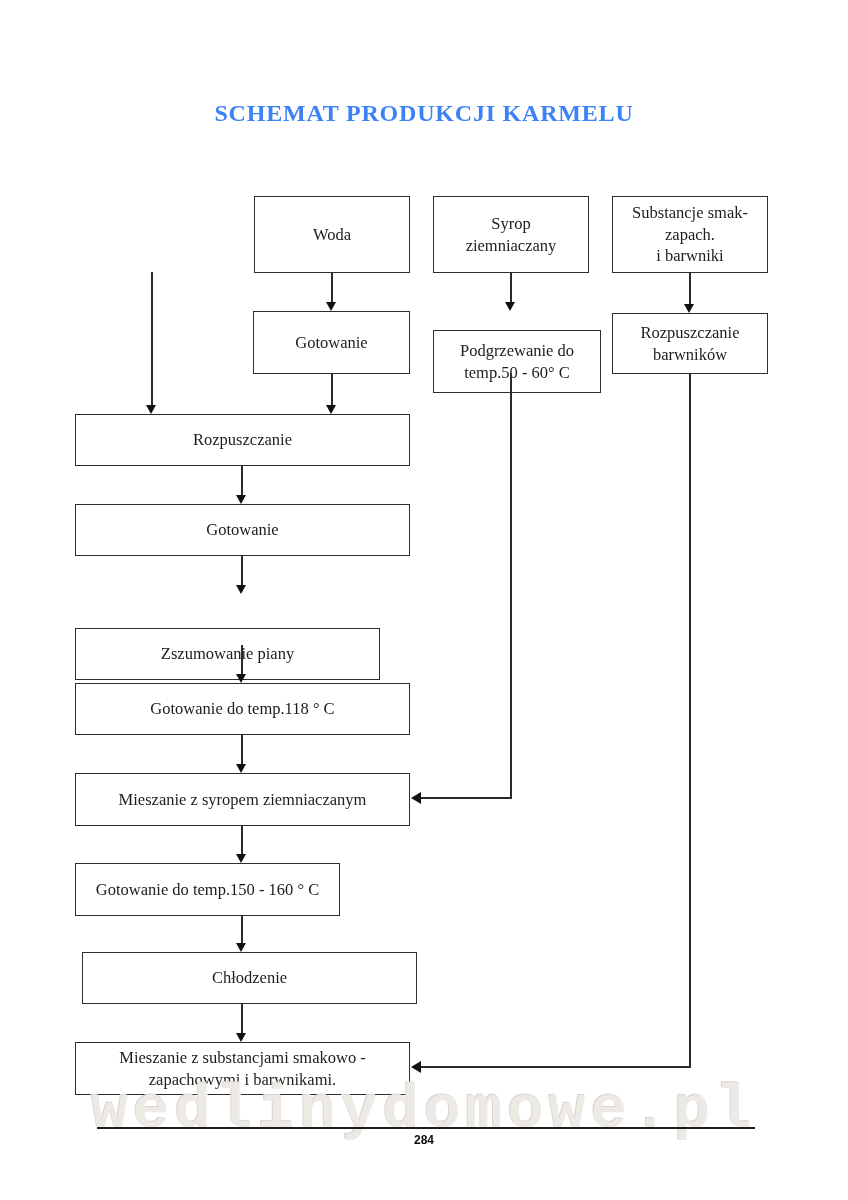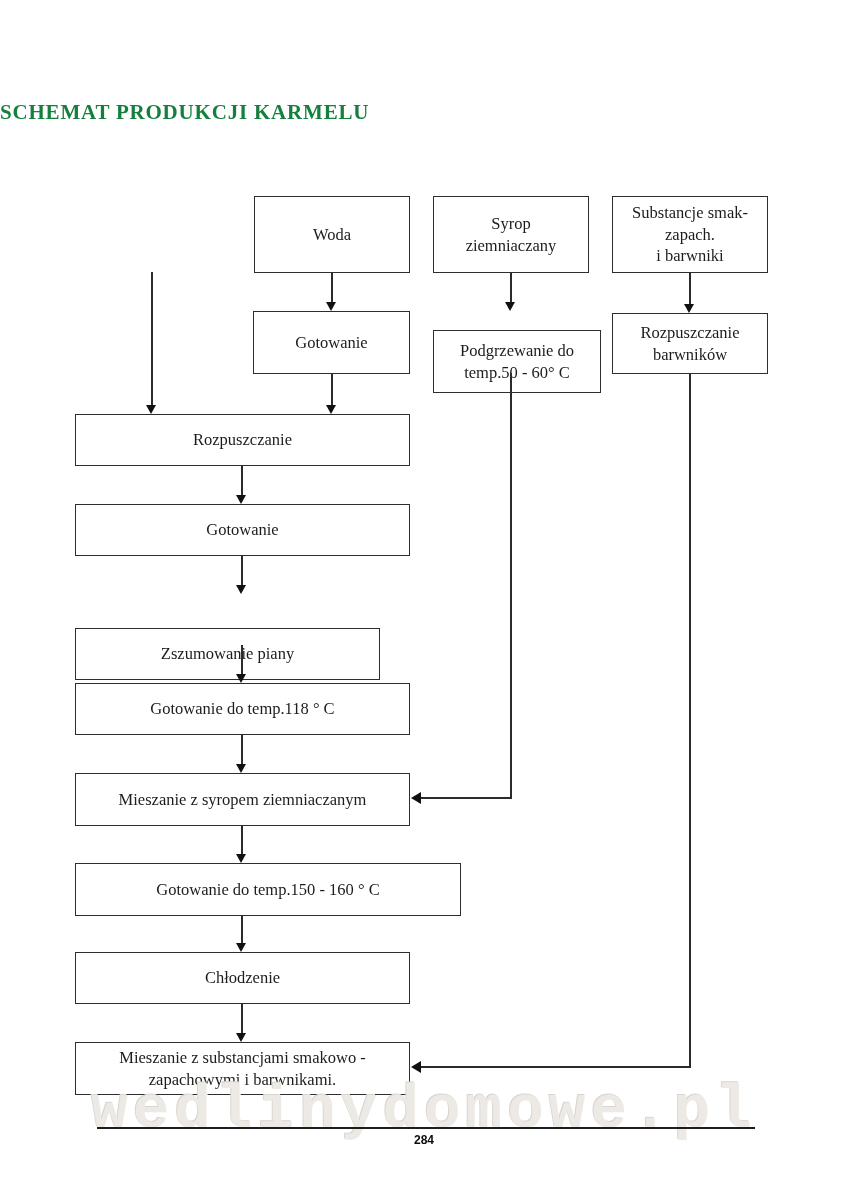--- a/index.html
+++ b/index.html
@@ -5,23 +5,23 @@
   html,body{margin:0;padding:0;background:#ffffff;}
   .page{
     position:relative;
     width:848px;height:1200px;
     background:#ffffff;
     font-family:"Liberation Serif","DejaVu Serif",serif;
     overflow:hidden;
   }
   .title{
     position:absolute;top:100px;left:0;width:100%;
-    text-align:left;
-    font-weight:bold;font-size:21px;letter-spacing:0.8px;
-    color:#15803d;
+    text-align:center;
+    font-weight:bold;font-size:24px;letter-spacing:0.8px;
+    color:#3b82f6;
   }
   .box{
     position:absolute;box-sizing:border-box;
     border:1.5px solid #2e2e2e;
     background:transparent;
     display:flex;align-items:center;justify-content:center;
     text-align:center;white-space:pre-line;
     font-size:16.5px;line-height:1.32;color:#1c1c1c;
     padding:2px 6px;
   }
@@ -76,22 +76,22 @@
   <div class="box" style="left:433px;top:330px;width:168px;height:63px">Podgrzewanie do
 temp.50 - 60° C</div>
   <div class="box" style="left:612px;top:313px;width:156px;height:61px">Rozpuszczanie
 barwników</div>
 
   <div class="box" style="left:75px;top:414px;width:335px;height:52px">Rozpuszczanie</div>
   <div class="box" style="left:75px;top:504px;width:335px;height:52px">Gotowanie</div>
   <div class="box" style="left:75px;top:628px;width:305px;height:52px">Zszumowanie piany</div>
   <div class="box" style="left:75px;top:683px;width:335px;height:52px">Gotowanie do temp.118 ° C</div>
   <div class="box" style="left:75px;top:773px;width:335px;height:53px">Mieszanie z syropem ziemniaczanym</div>
-  <div class="box" style="left:75px;top:863px;width:386px;height:53px">Gotowanie do temp.150 - 160 ° C</div>
-  <div class="box" style="left:75px;top:952px;width:335px;height:52px">Chłodzenie</div>
+  <div class="box" style="left:75px;top:863px;width:265px;height:53px">Gotowanie do temp.150 - 160 ° C</div>
+  <div class="box" style="left:82px;top:952px;width:335px;height:52px">Chłodzenie</div>
   <div class="box" style="left:75px;top:1042px;width:335px;height:53px">Mieszanie z substancjami smakowo -
 zapachowymi i barwnikami.</div>
 
   <div class="vline" style="left:151px;top:272px;height:134px"></div>
   <div class="arr-d" style="left:146px;top:405px"></div>
 
   <div class="vline" style="left:331px;top:272px;height:31px"></div>
   <div class="arr-d" style="left:326px;top:302px"></div>
 
   <div class="vline" style="left:331px;top:373px;height:33px"></div>

